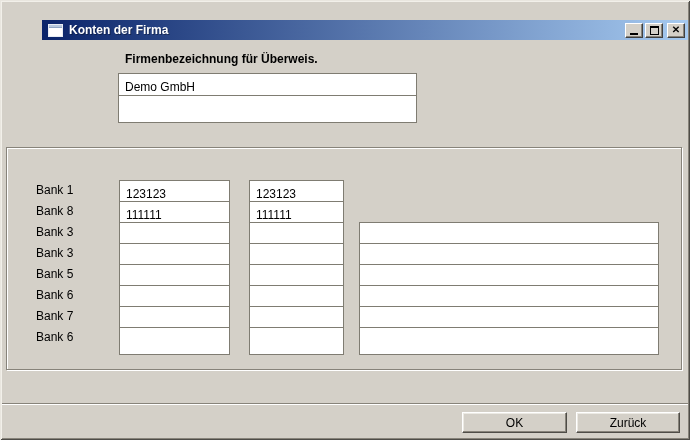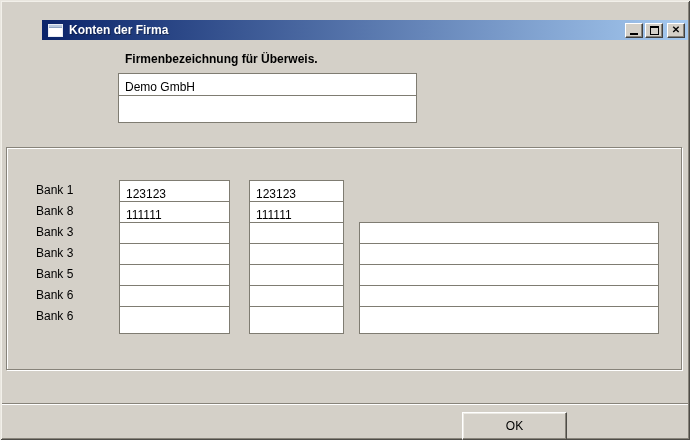--- a/index.html
+++ b/index.html
@@ -112,21 +112,21 @@
   .divider {
     position: absolute;
     left: 2px; right: 2px; top: 403px;
     height: 0;
     border-top: 1px solid #87837a;
     box-shadow: 0 1px 0 #ffffff;
   }
   .btn {
     position: absolute;
     top: 412px;
-    height: 28px;
+    height: 21px;
     background: #d4d0c8;
     border: 1px solid;
     border-color: #ffffff #4e4c47 #4e4c47 #ffffff;
     box-shadow: inset -1px -1px 0 #87837a, inset 1px 1px 0 #eceae4;
     font-family: "Liberation Sans", sans-serif;
     font-size: 12px;
     color: #000;
     text-align: center;
     padding: 0;
     cursor: default;
@@ -196,27 +196,34 @@
     <input class="field bez" value="" style="">
   </div>
 
   <div class="bank-row">
     <span class="bank-label">Bank 6</span>
     <input class="field konto" value="" style="">
     <input class="field blz" value="" style="">
     <input class="field bez" value="" style="">
   </div>
 
+  <div class="bank-row">
+    <span class="bank-label">Bank 7</span>
+    <input class="field konto" value="" style="">
+    <input class="field blz" value="" style="">
+    <input class="field bez" value="" style="">
+  </div>
 
   <div class="bank-row">
     <span class="bank-label">Bank 6</span>
     <input class="field konto" value="" style="">
     <input class="field blz" value="" style="">
     <input class="field bez" value="" style="">
   </div>
 
 </div>
   </div>
 
   <div class="divider"></div>
   <button class="btn btn-ok">OK</button>
+  <button class="btn btn-back">Zurück</button>
 
 </div>
 
 </body></html>

